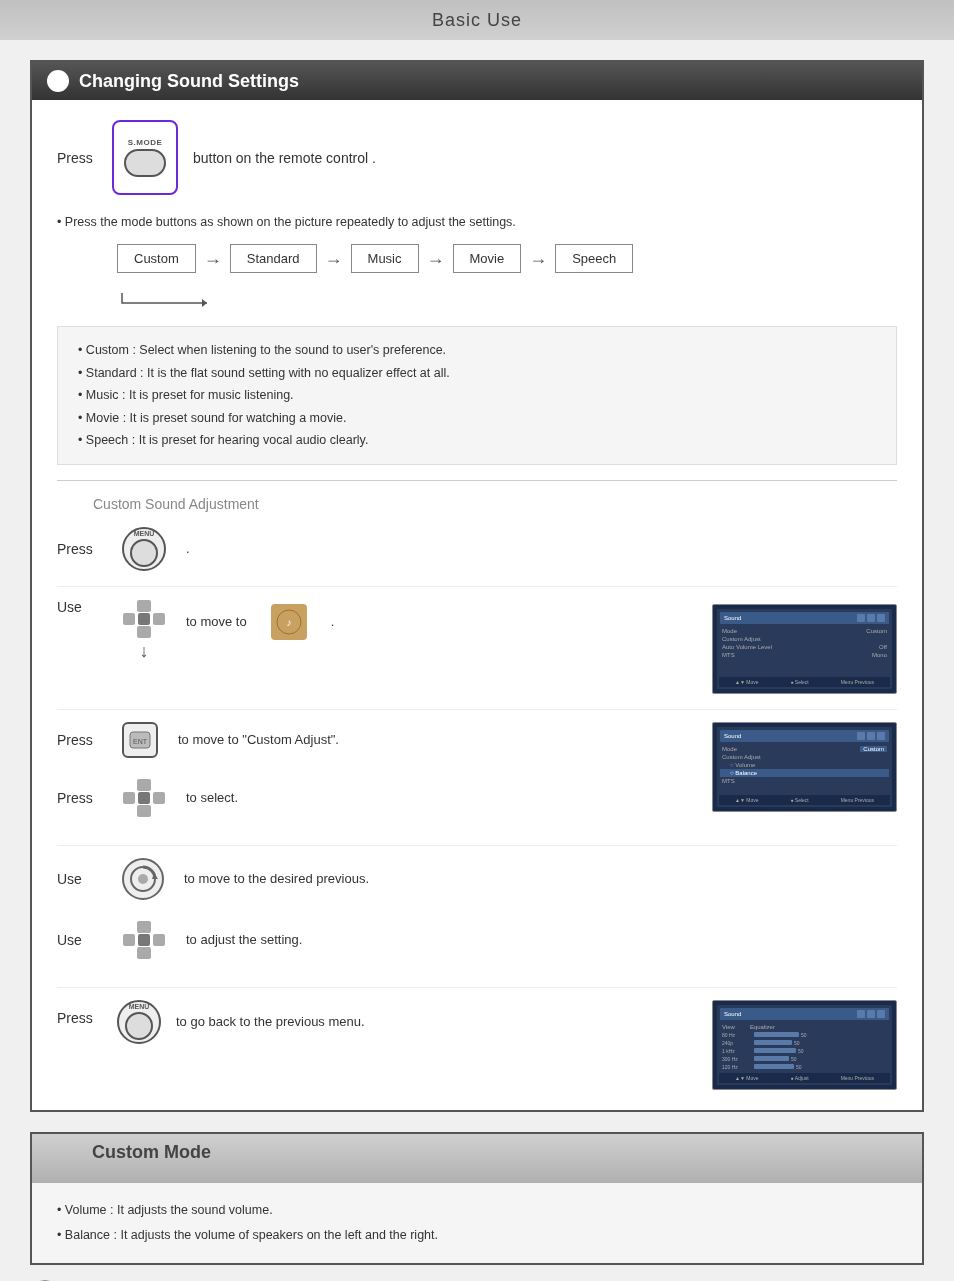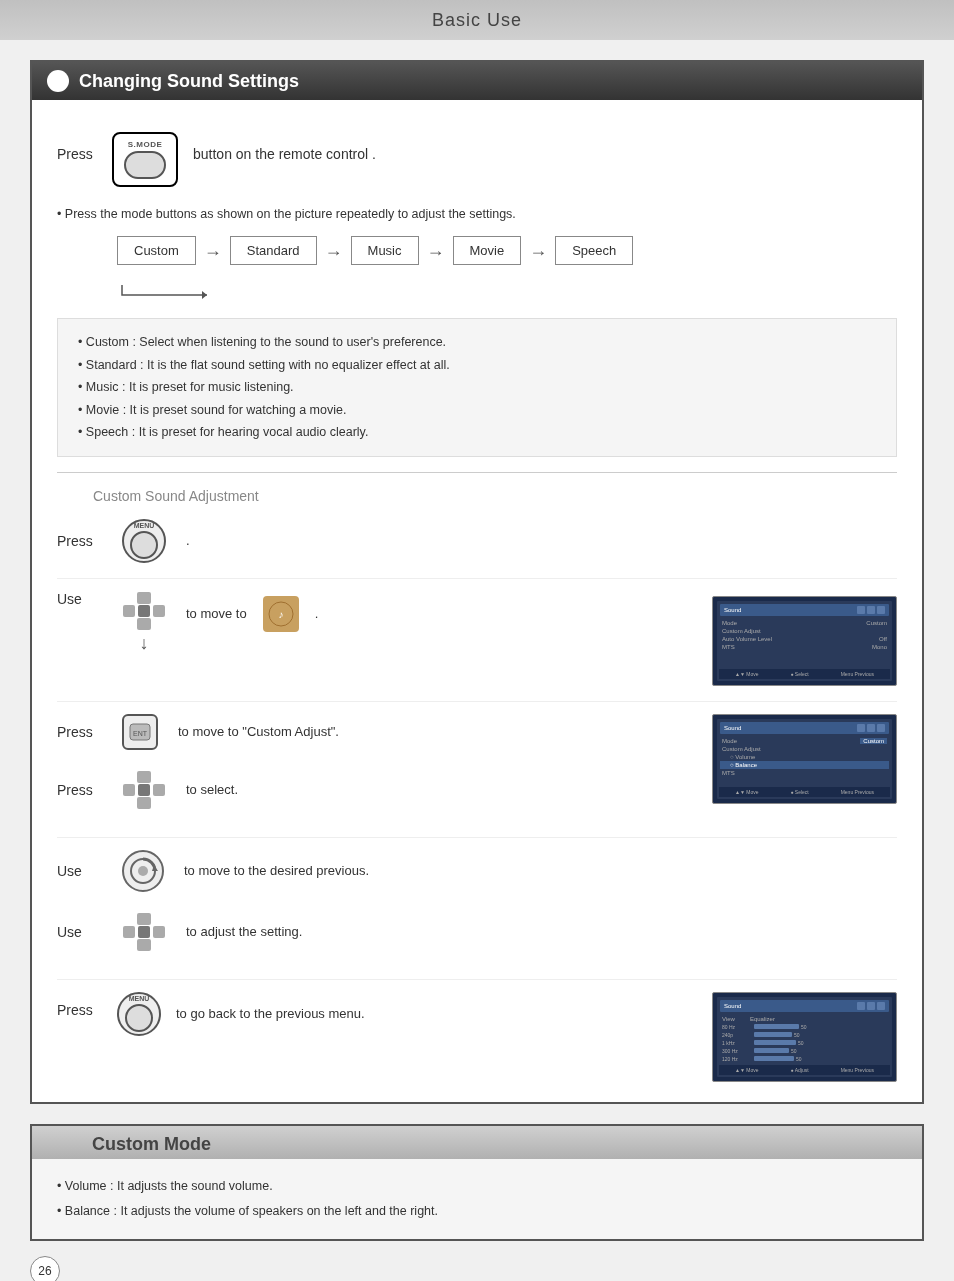--- a/index.html
+++ b/index.html
@@ -72,28 +72,27 @@
     }
 
     .press-label {
       font-size: 14px;
       color: #333;
       min-width: 40px;
     }
 
     
     .s-mode-btn {
-      border: 2px solid #000000;
+      border: 2px solid #6d28d9;
       border-radius: 8px;
-      padding: 6px 10px;
+      padding: 16px 10px;
       display: flex;
       flex-direction: column;
       align-items: center;
       min-width: 60px;
-      margin-top: 12px;
     }
 
     .s-mode-text {
       font-size: 8px;
       font-weight: bold;
       color: #555;
       letter-spacing: 0.5px;
     }
 
     .s-mode-oval {
@@ -330,21 +329,21 @@
 
     
     .custom-mode-box {
       border: 2px solid #555;
       background: white;
       margin-top: 10px;
     }
 
     .custom-mode-header {
       background: linear-gradient(to bottom, #d0d0d0, #b0b0b0);
-      padding: 8px 20px 4px 60px;
+      padding: 8px 20px 20px 60px;
       font-size: 18px;
       color: #444;
       font-weight: bold;
     }
 
     .custom-mode-body {
       background: #f5f5f5;
       padding: 15px 25px;
       font-size: 12.5px;
       line-height: 2;
@@ -471,21 +470,21 @@
               <svg width="44" height="40">
                 <rect x="15" y="1" width="14" height="12" rx="2" fill="#aaa"></rect>
                 <rect x="1" y="14" width="12" height="12" rx="2" fill="#aaa"></rect>
                 <rect x="16" y="14" width="12" height="12" rx="2" fill="#777"></rect>
                 <rect x="31" y="14" width="12" height="12" rx="2" fill="#aaa"></rect>
                 <rect x="15" y="27" width="14" height="12" rx="2" fill="#aaa"></rect>
               </svg>
             </div>
             <span class="arrow-down">↓</span>
           </div>
-          <div style="display:flex;align-items:center;gap:16px;margin-top:5px;">
+          <div style="display:flex;align-items:center;gap:24px;margin-top:5px;">
             <span class="instr-text">to move to</span>
             <div class="move-icon">
               <svg width="28" height="28">
                 <circle cx="14" cy="14" r="12" fill="#c8a060" stroke="#a07030" stroke-width="1"></circle>
                 <text x="14" y="18" text-anchor="middle" font-size="10" fill="white">♪</text>
               </svg>
             </div>
             <span class="instr-text">.</span>
           </div>
 

